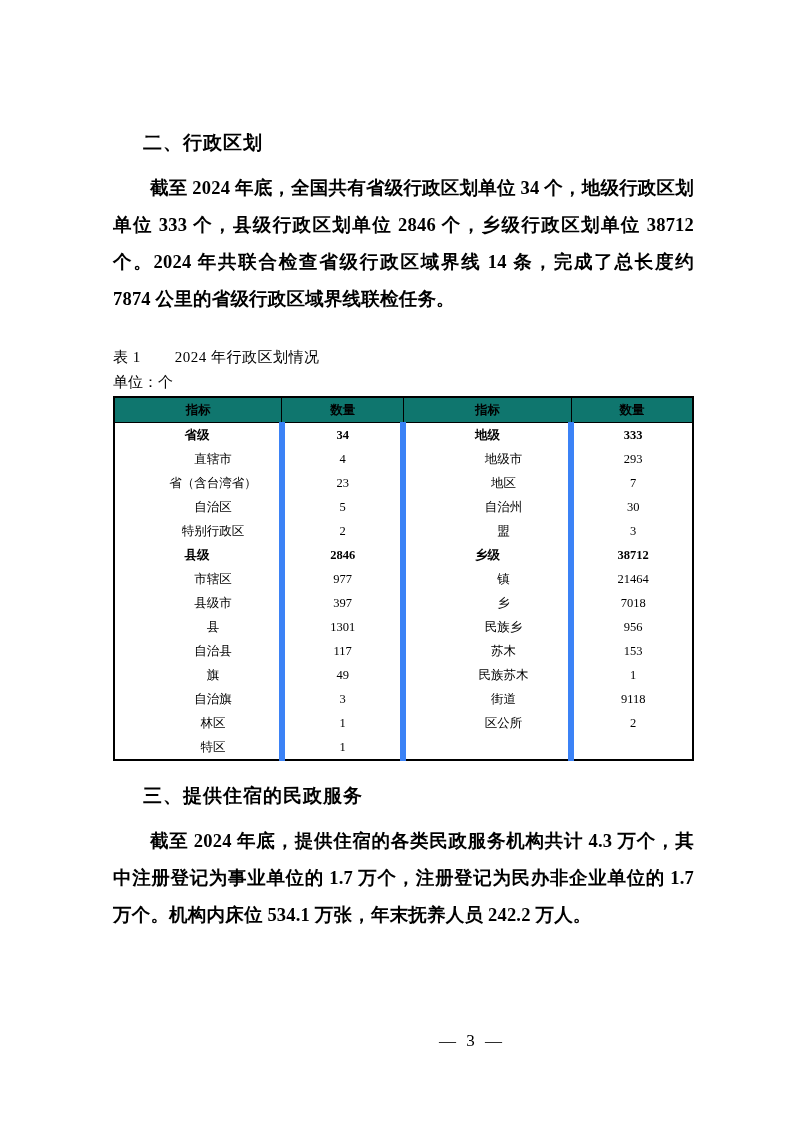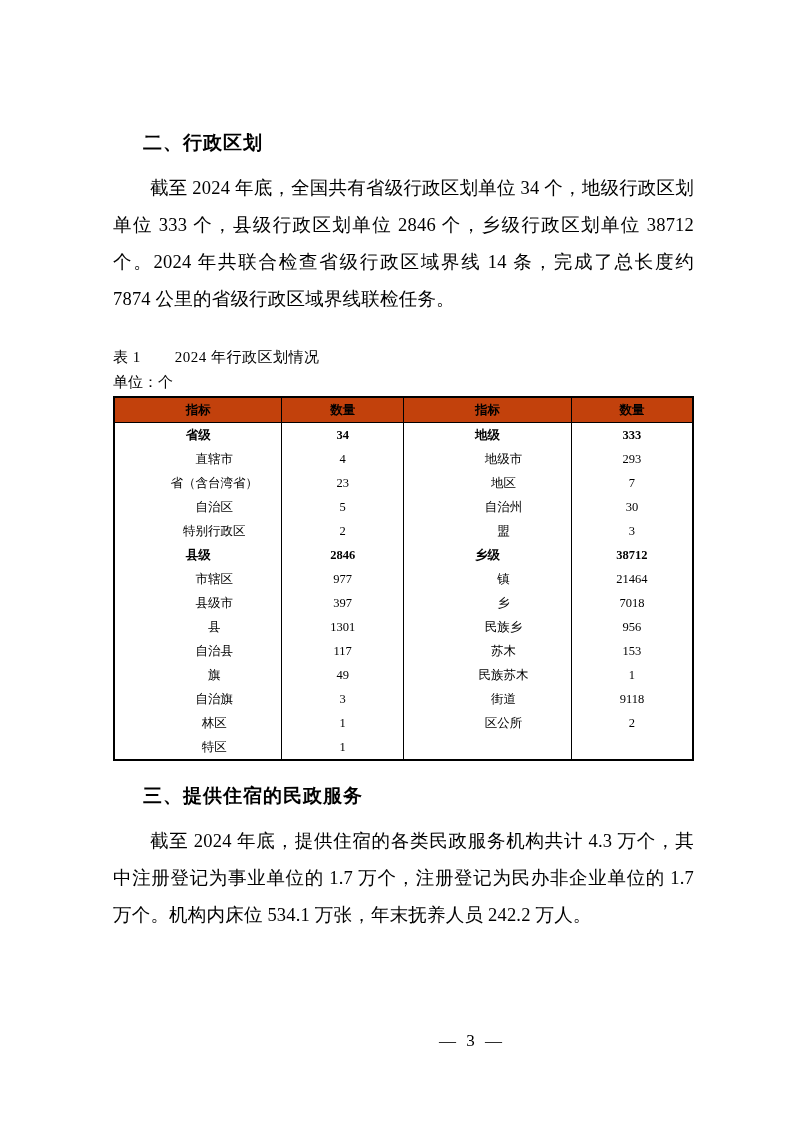--- a/index.html
+++ b/index.html
@@ -35,20 +35,21 @@
   }
 
   p.body-text {
     font-size: 18.5px;
     line-height: 37px;
     margin: 0;
     text-align: justify;
     text-justify: inter-ideograph;
     text-indent: 37px;
     letter-spacing: 0.2px;
+    font-weight: bold;
   }
 
   .table-block {
     margin-top: 30px;
   }
 
   .table-caption {
     text-align: left;
     font-size: 15px;
     letter-spacing: 0.5px;
@@ -71,36 +72,36 @@
     width: 100%;
     table-layout: fixed;
   }
   table.stat-table th,
   table.stat-table td {
     font-size: 12.5px;
     padding: 3px 0 3px 0;
     height: 18px;
   }
   table.stat-table thead th {
-    background: #c2410c;
+    background: #0f766e;
     text-align: center;
     font-weight: bold;
     font-size: 12.5px;
     border-left: 1px solid #000;
     border-right: 1px solid #000;
   }
   table.stat-table thead tr {
     border-top: 2px solid #000;
     border-bottom: 1px solid #000;
   }
   table.stat-table thead th:first-child { border-left: 2px solid #000; }
   table.stat-table thead th:last-child { border-right: 2px solid #000; }
 
   table.stat-table tbody td {
-    border-left: 1px solid #3b82f6;
+    border-left: 6px solid #3b82f6;
     border-right: 1px solid #000;
   }
   table.stat-table tbody td.c1 { border-left: 2px solid #000; }
   table.stat-table tbody td.c4 { border-right: 2px solid #000; }
 
   table.stat-table tbody tr.last-row td {
     border-bottom: 2px solid #000;
   }
 
   td.label {

